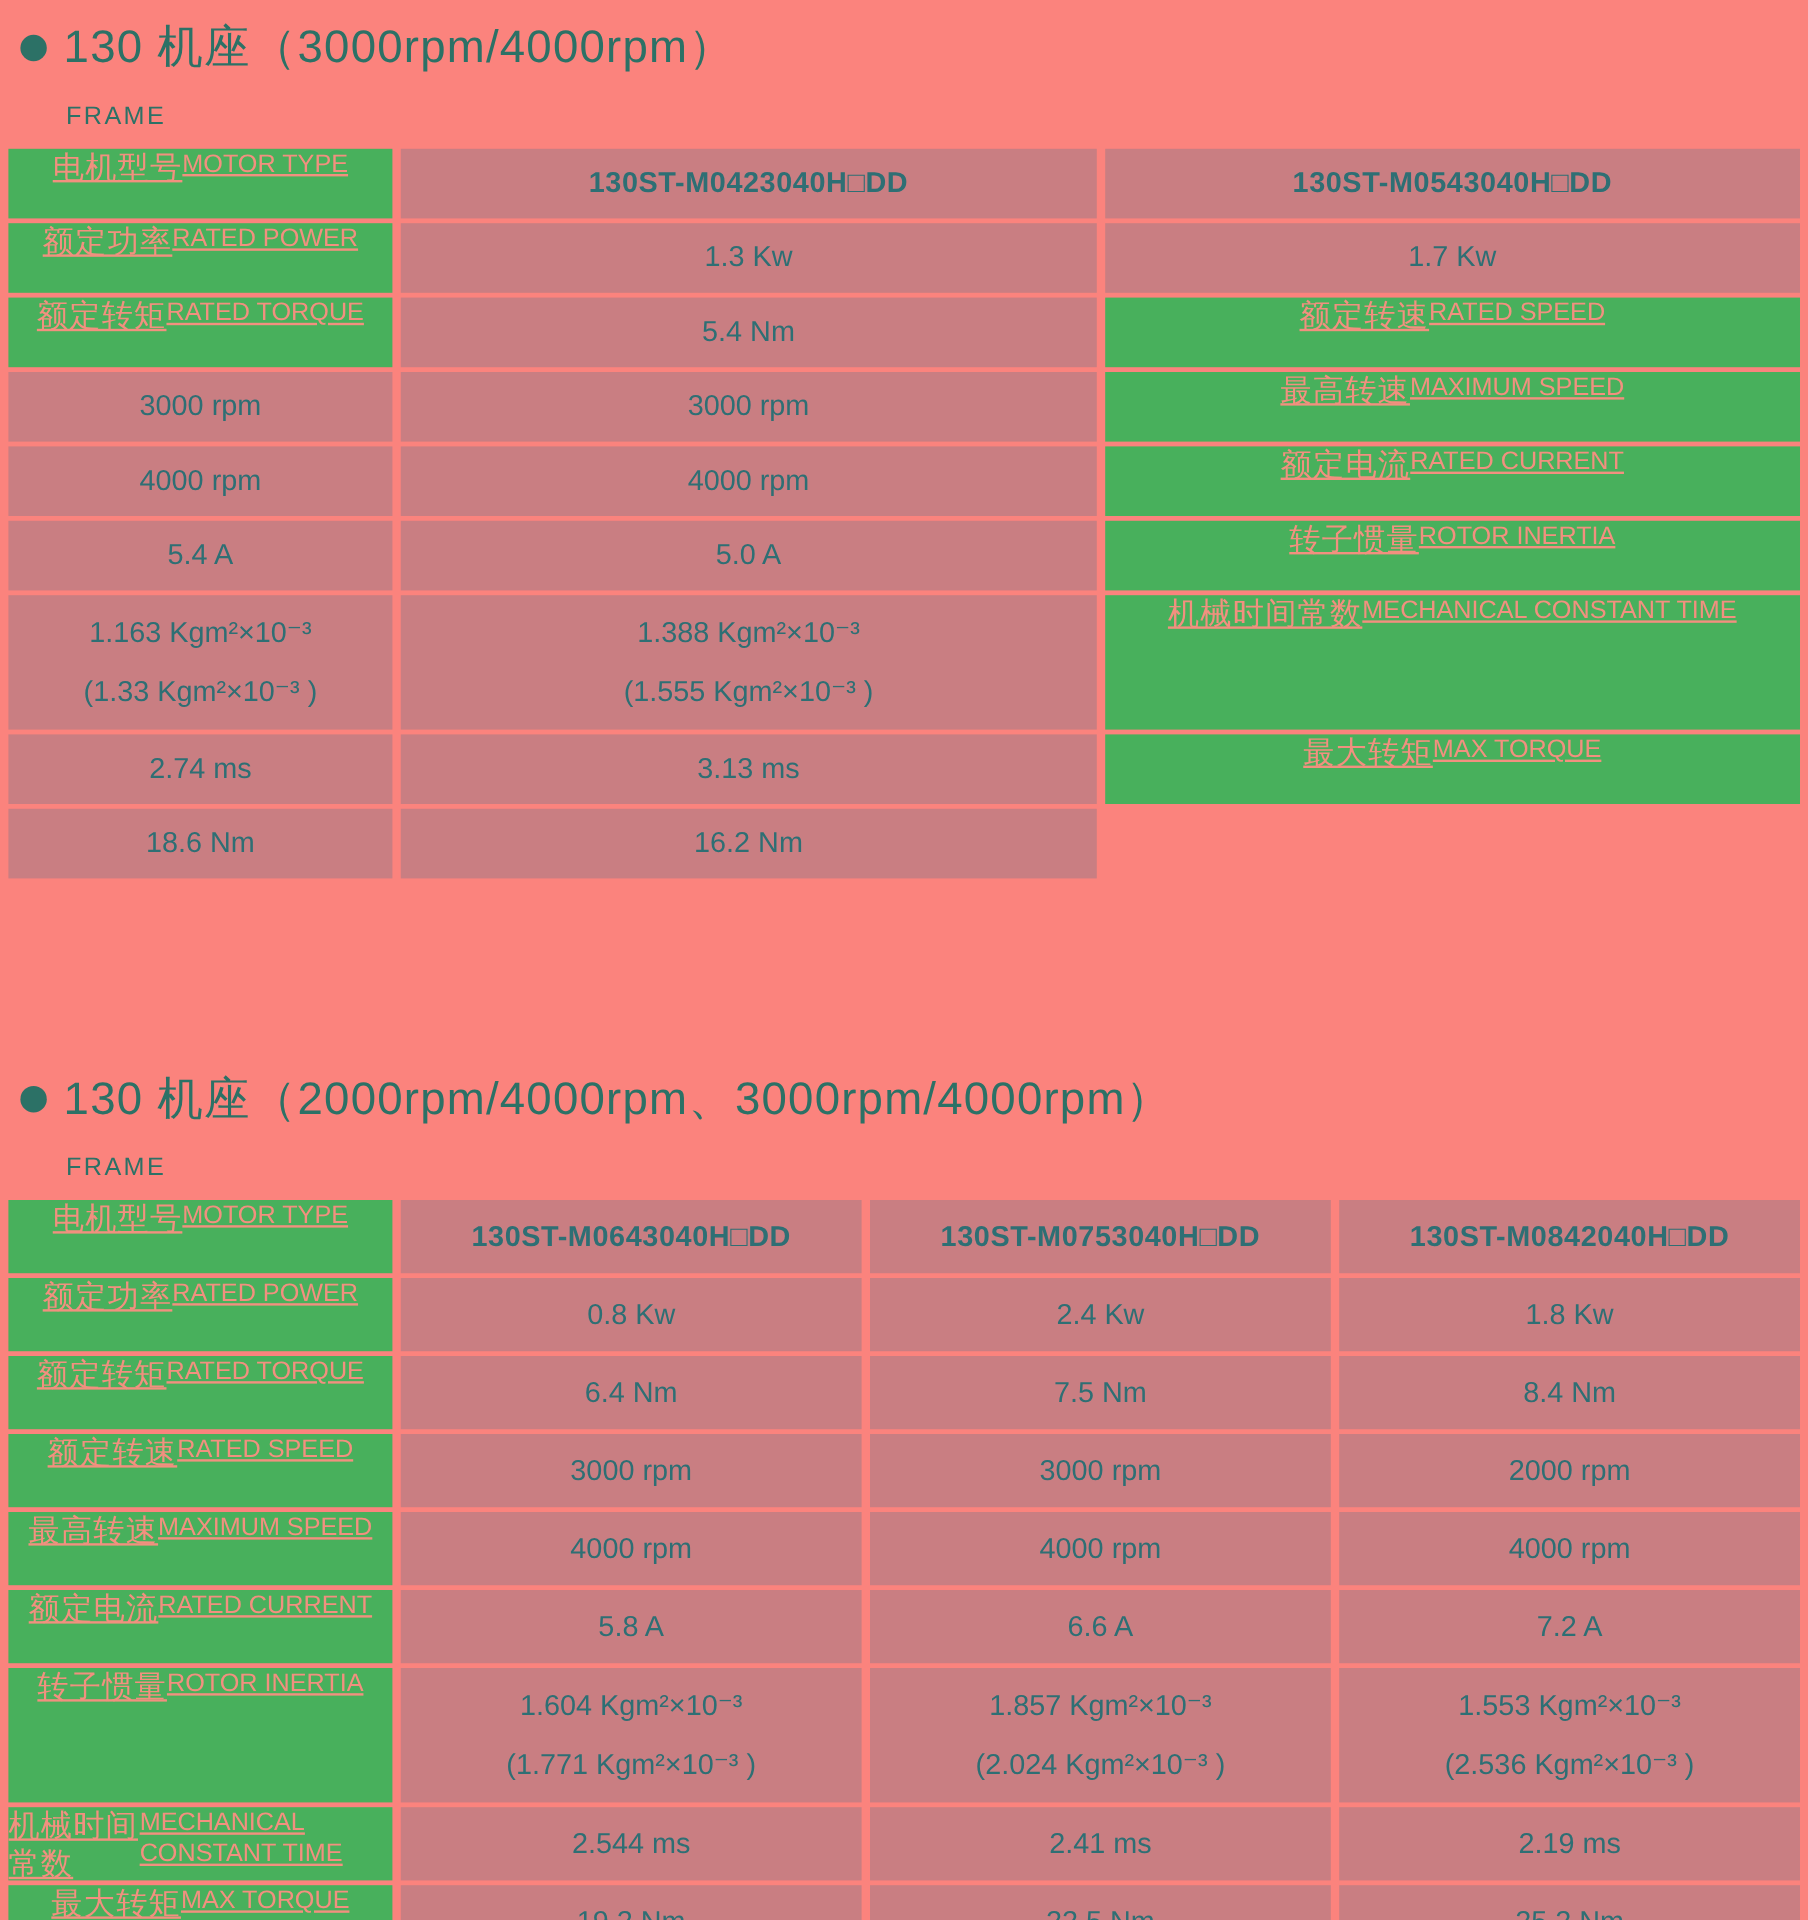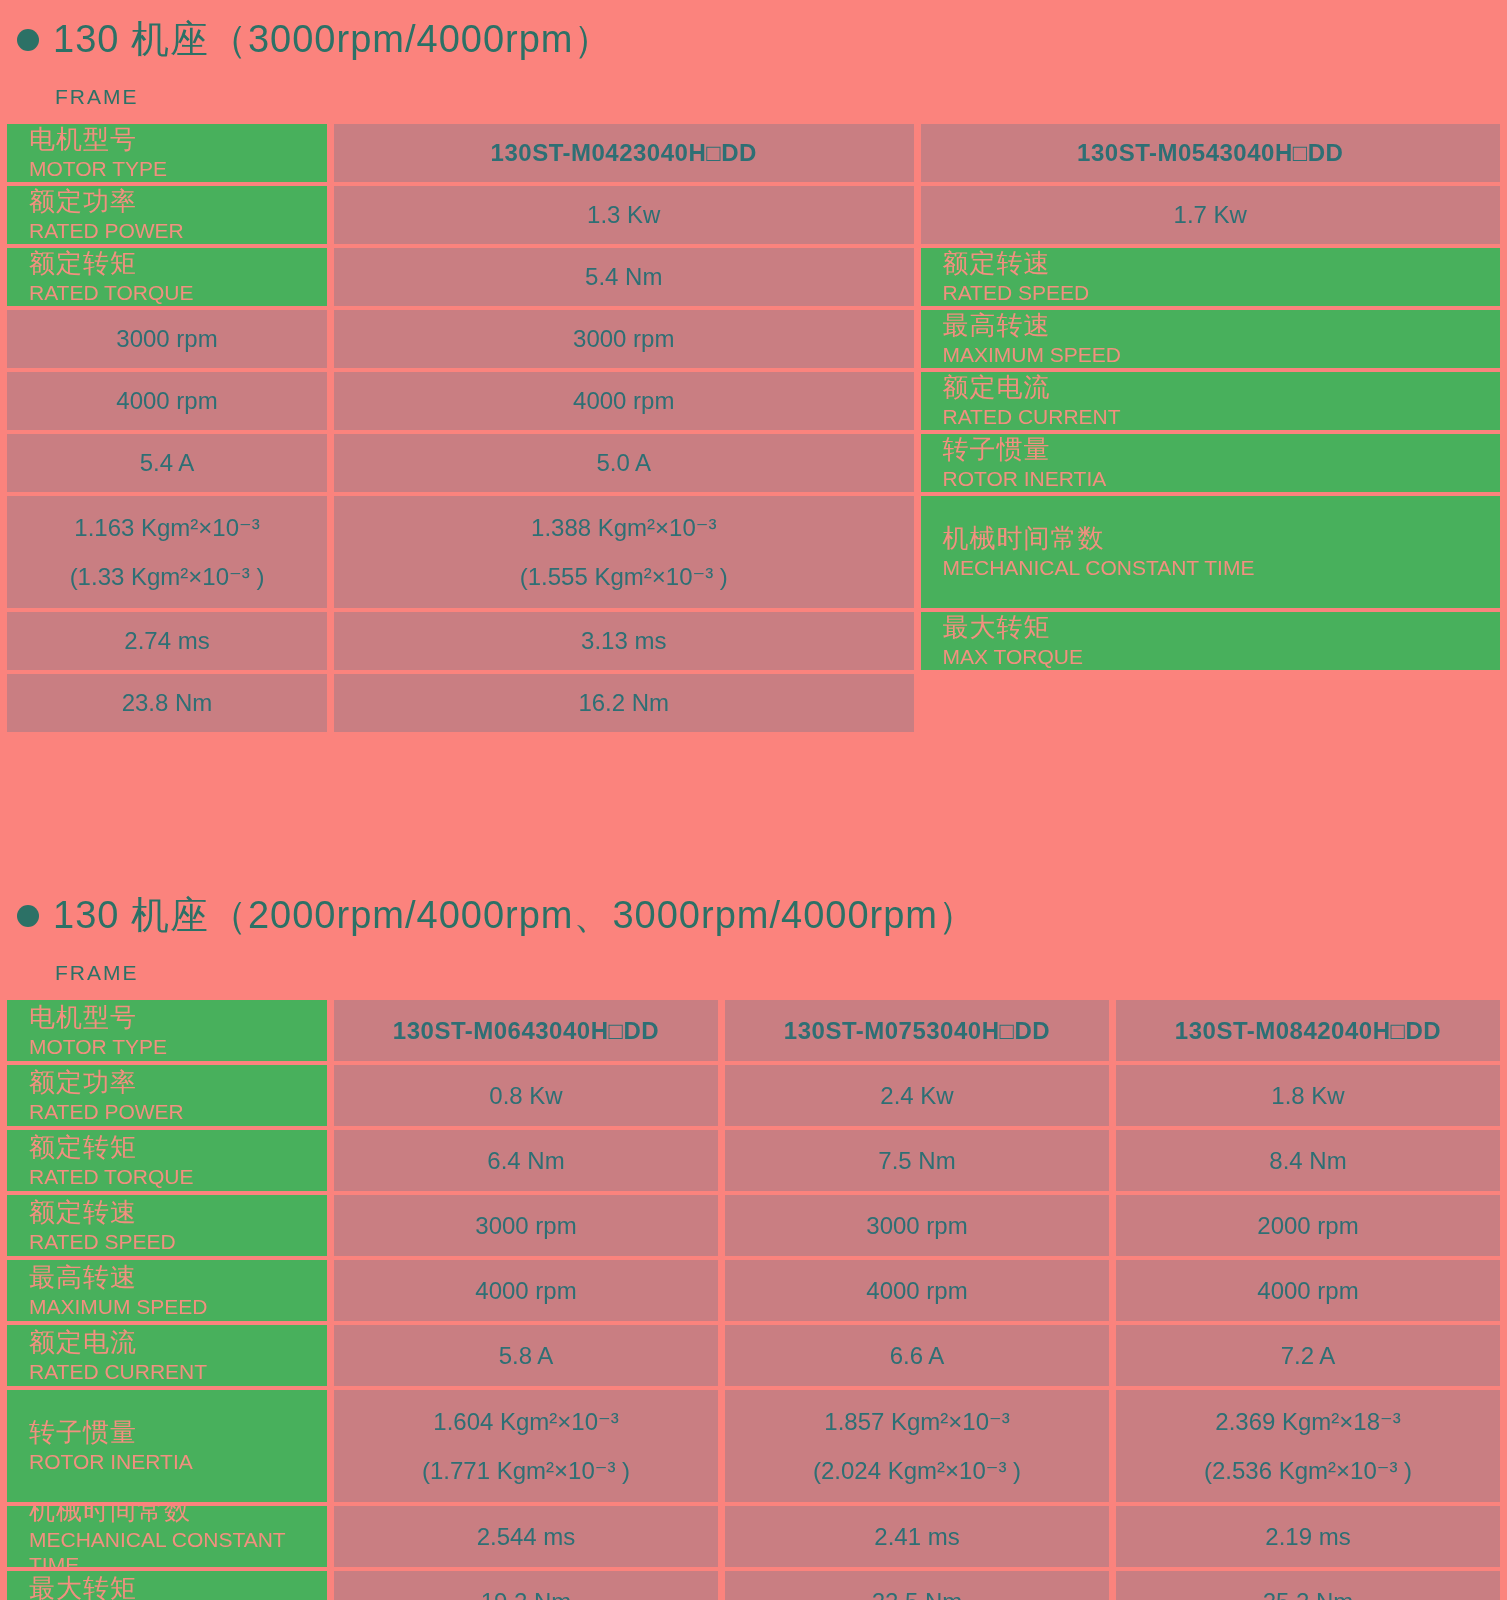--- a/index.html
+++ b/index.html
@@ -24,22 +24,22 @@
   .frame-sub {
     color: #2c7166; font-size: 21px; letter-spacing: 2px;
     margin: 20px 0 15px 48px;
   }
   .sec2 .sec-title { margin-top: 158px; }
 
   .grid { display: grid; gap: 4px 7px; width: 100%; }
 
   .label-cell {
     background: #48b05c; color: #f2907f;
-    display: flex; flex-direction: column; justify-content: center;
-    padding-left: 22px; line-height: 1.22; overflow: hidden;
+    display: flex; flex-direction: row; justify-content: center;
+    padding-left: 0; line-height: 1.22; overflow: hidden; text-decoration: underline;
   }
   .label-cell .cn { font-size: 26px; letter-spacing: 1px; }
   .label-cell .en { font-size: 21px; }
 
   .value-cell {
     background: #c97e82; color: #2e6f74; font-size: 24px;
     display: flex; align-items: center; justify-content: center;
     text-align: center; white-space: pre-line; overflow: hidden;
   }
   .value-cell.bold { font-weight: bold; letter-spacing: 0.5px; }
@@ -103,21 +103,21 @@
         <div class="label-cell">
           <div class="cn">机械时间常数</div>
           <div class="en">MECHANICAL CONSTANT TIME</div>
         </div>
         <div class="value-cell">2.74 ms</div>
         <div class="value-cell">3.13 ms</div>
         <div class="label-cell">
           <div class="cn">最大转矩</div>
           <div class="en">MAX TORQUE</div>
         </div>
-        <div class="value-cell">23.8 Nm</div>
+        <div class="value-cell">18.6 Nm</div>
         <div class="value-cell">16.2 Nm</div>
       </div>
   </section>
 
   <section class="section sec2">
     <div class="sec-title">
       <span class="bullet"></span>
       <span>130 机座（2000rpm/4000rpm、3000rpm/4000rpm）</span>
     </div>
     <div class="frame-sub">FRAME</div>
@@ -165,21 +165,21 @@
         <div class="value-cell">6.6 A</div>
         <div class="value-cell">7.2 A</div>
         <div class="label-cell">
           <div class="cn">转子惯量</div>
           <div class="en">ROTOR INERTIA</div>
         </div>
         <div class="value-cell multi">1.604 Kgm²×10⁻³
 (1.771 Kgm²×10⁻³ )</div>
         <div class="value-cell multi">1.857 Kgm²×10⁻³
 (2.024 Kgm²×10⁻³ )</div>
-        <div class="value-cell multi">2.369 Kgm²×18⁻³
+        <div class="value-cell multi">1.553 Kgm²×10⁻³
 (2.536 Kgm²×10⁻³ )</div>
         <div class="label-cell">
           <div class="cn">机械时间常数</div>
           <div class="en">MECHANICAL CONSTANT TIME</div>
         </div>
         <div class="value-cell">2.544 ms</div>
         <div class="value-cell">2.41 ms</div>
         <div class="value-cell">2.19 ms</div>
         <div class="label-cell">
           <div class="cn">最大转矩</div>

